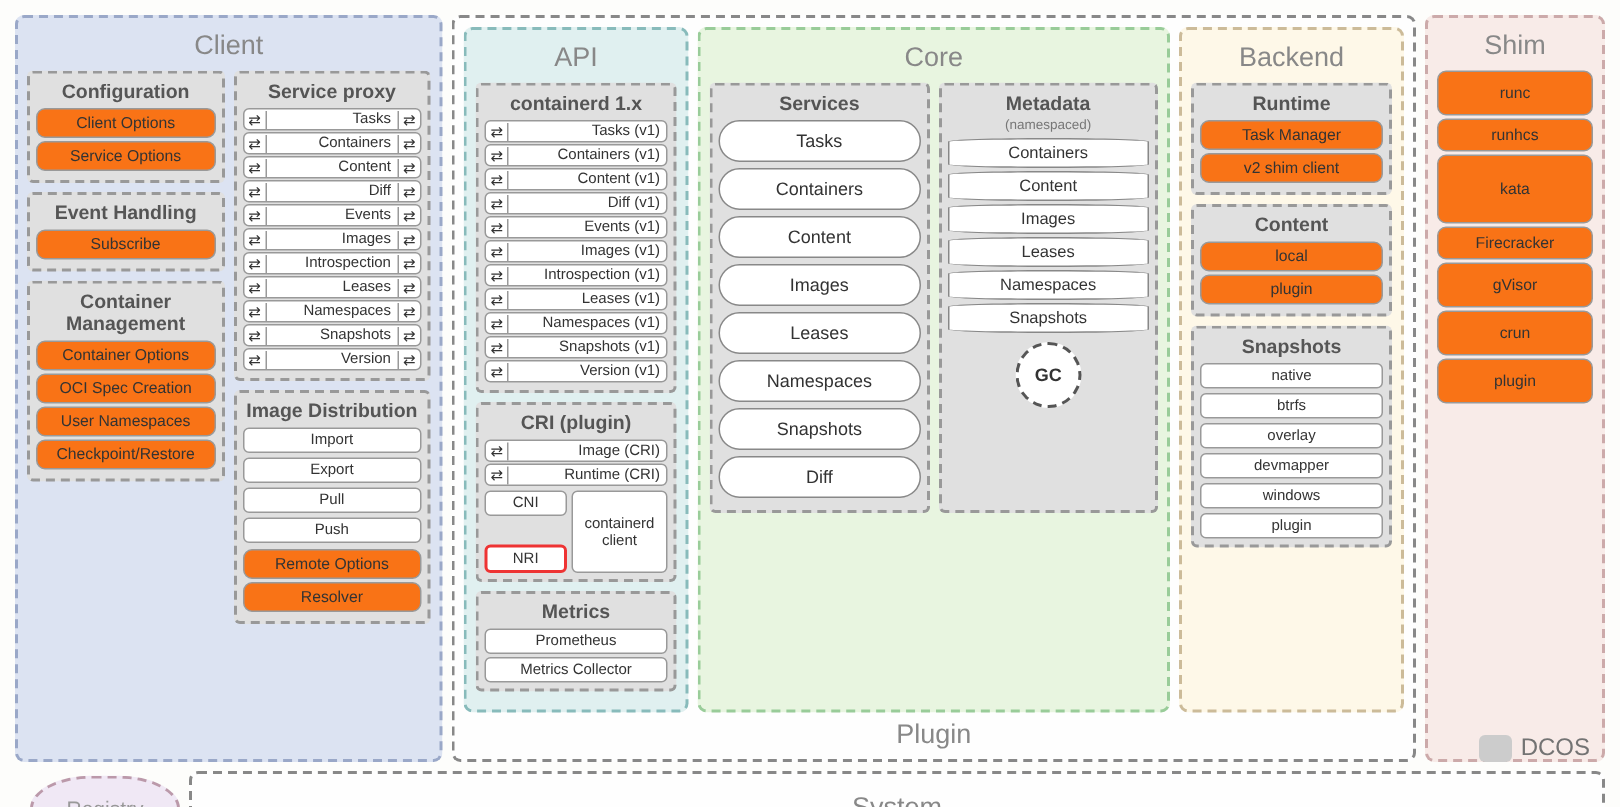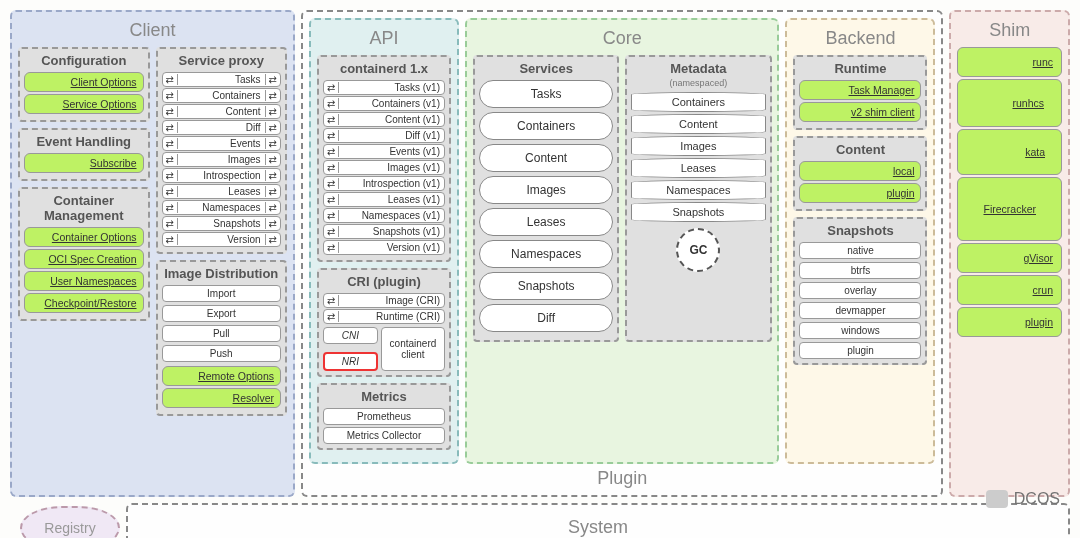--- a/index.html
+++ b/index.html
@@ -19,39 +19,39 @@
 .plugin-wrapper { border: 2px dashed #888; border-radius: 6px; padding: 6px; flex: 1; background: #fefefe; }
 .plugin-inner-row { display: flex; gap: 6px; }
 .plugin-label { text-align: center; font-size: 18px; color: #888; margin-top: 4px; }
 
 .system-region { flex: 1; border: 2px dashed #888; border-radius: 6px; padding: 12px; text-align: center; font-size: 18px; color: #888; background: #fefefe; }
 .registry-cloud { width: 100px; height: 44px; border: 2px dashed #b9a; border-radius: 50% / 60%; background: #f0e8f5; display: flex; align-items: center; justify-content: center; color: #999; font-size: 14px; margin-left: 10px; }
 
 .subbox { border: 2px dashed #999; border-radius: 4px; background: #e0e0e0; padding: 4px; margin-bottom: 6px; }
 .subbox-title { text-align: center; font-size: 13px; font-weight: bold; color: #555; margin-bottom: 4px; }
 
-.btn { border: 1px solid #999; border-radius: 6px; background: #bef264; padding: 3px 6px; text-align: right; margin: 2px 0; font-size: 10.5px; display: block; text-decoration: underline; }
+.btn { border: 1px solid #999; border-radius: 6px; background: #f97316; padding: 3px 6px; text-align: center; margin: 2px 0; font-size: 10.5px; display: block; }
 .pill { border: 1px solid #888; border-radius: 18px; background: #fff; padding: 6px 8px; text-align: center; margin: 4px 0; font-size: 12px; }
 
 .svc-row { display: flex; align-items: center; border: 1px solid #999; border-radius: 4px; background: #fff; margin: 1px 0; font-size: 10px; }
 .svc-row .arr { padding: 0 3px; border-right: 1px solid #999; }
 .svc-row .txt { flex: 1; text-align: right; padding: 1px 4px; }
 .svc-row .arr2 { padding: 0 3px; border-left: 1px solid #999; }
 
 .cols2 { display: flex; gap: 6px; }
 .col { flex: 1; }
 
 .grid2 { display: grid; grid-template-columns: 1fr; gap: 3px; }
 .small-btn { border: 1px solid #999; border-radius: 4px; background: #fff; padding: 2px 4px; text-align: center; font-size: 10px; }
 
 .db-cyl { border: 1px solid #888; border-radius: 50% / 12%; background: #fff; padding: 3px 6px; text-align: center; margin: 2px 0; font-size: 11px; }
 .gc-circ { width: 44px; height: 44px; border: 2px dashed #555; border-radius: 50%; display: flex; align-items: center; justify-content: center; margin: 6px auto; font-weight: bold; font-size: 12px; background: #fff; }
 
 .cri-sub { display: flex; gap: 3px; margin-top: 3px; }
-.cri-left { flex: 0 0 45%; display: flex; flex-direction: column; gap: 8px; font-style: italic; }
+.cri-left { flex: 0 0 45%; display: flex; flex-direction: column; gap: 19px; }
 .cri-right { flex: 1; }
 .nri-hl { border: 2px solid #e33 !important; }
 
 .dcos-badge { position: fixed; bottom: 30px; right: 20px; color: #737373; font-size: 16px; display: flex; align-items: center; gap: 6px; }
 .dcos-badge .wx { width: 22px; height: 18px; background: #ccc; border-radius: 4px; position: relative; }
 
 .meta-sub { font-size: 9px; color: #777; text-align: center; margin-top: -2px; margin-bottom: 4px; }
 </style>
 </head>
 <body>
@@ -283,23 +283,23 @@
         </div>
       </div>
 
     </div>
     <div class="plugin-label">Plugin</div>
   </div>
 
   <div class="region shim-region">
     <div class="region-title">Shim</div>
     <div class="btn" style="padding:8px">runc</div>
-    <div class="btn" style="padding:17px">runhcs</div>
+    <div class="btn" style="padding:4px">runhcs</div>
     <div class="btn" style="padding:16px">kata</div>
-    <div class="btn" style="padding:25px">Firecracker</div>
+    <div class="btn" style="padding:4px">Firecracker</div>
     <div class="btn" style="padding:8px">gVisor</div>
     <div class="btn" style="padding:8px">crun</div>
     <div class="btn" style="padding:8px">plugin</div>
   </div>
 
 </div>
 
 <div class="bottom-row">
   <div class="registry-cloud">Registry</div>
   <div class="system-region">System</div>

